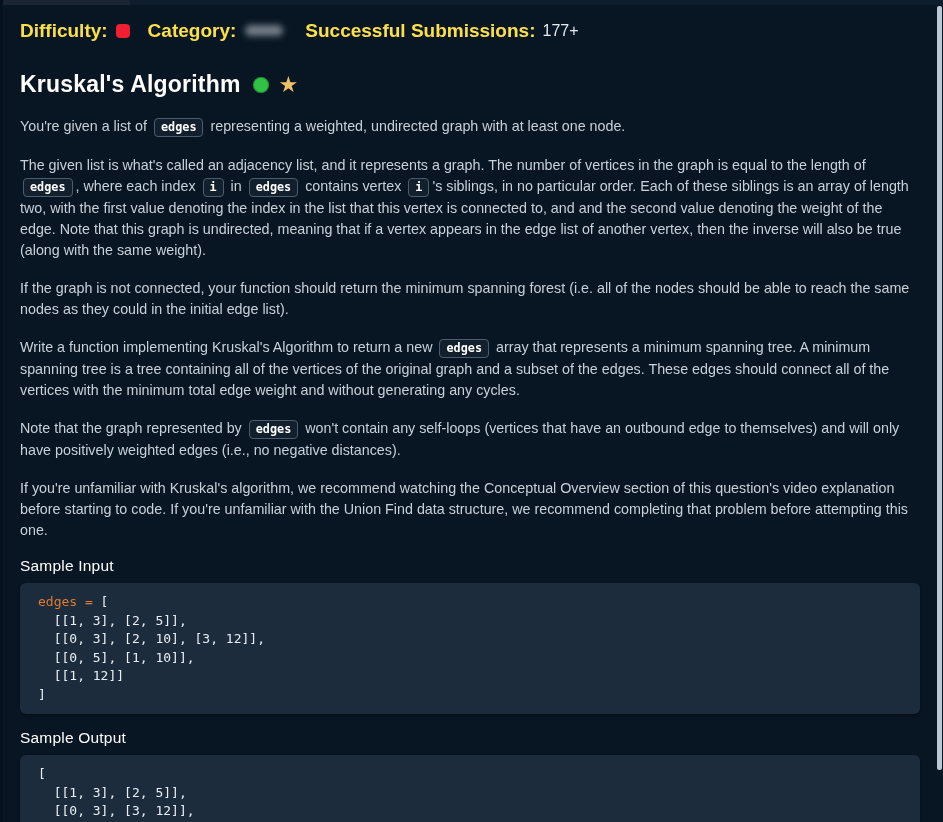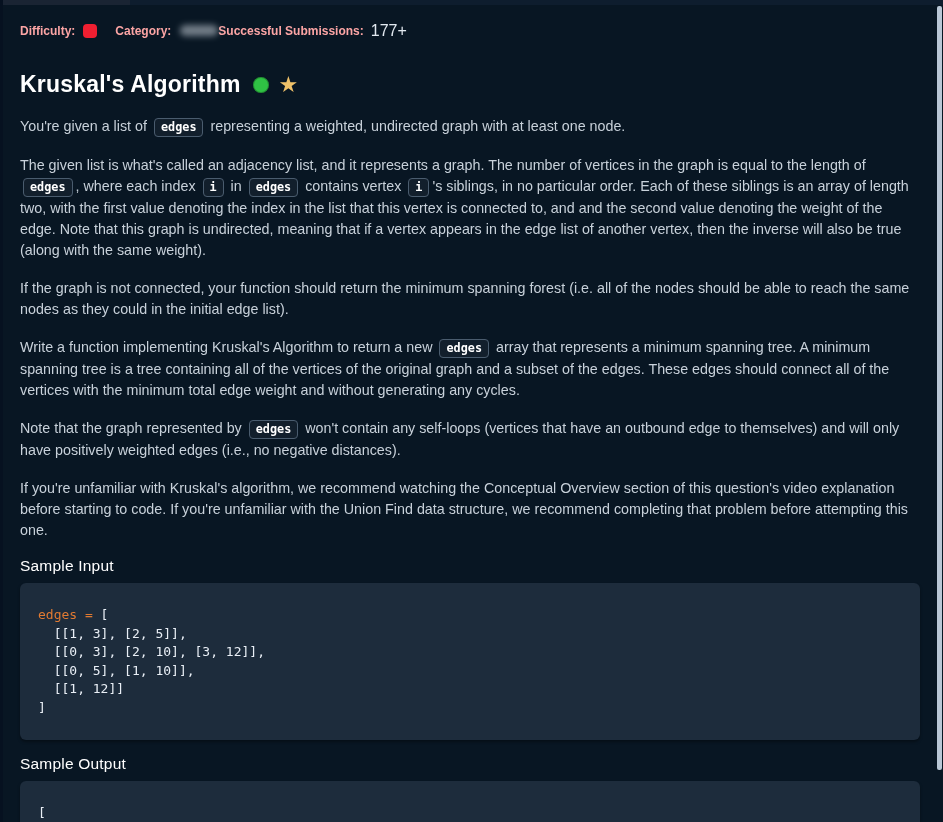--- a/index.html
+++ b/index.html
@@ -13,25 +13,25 @@
   }
   
   .top-edge { height: 5px; background: #0e1d2e; position: relative; }
   .top-edge-tab { width: 130px; height: 5px; background: #1a2433; }
   .left-edge { position: absolute; left: 0; top: 0; width: 3px; height: 100%; background: #061120; }
 
   .page { padding: 17px 23px 0 20px; }
 
   
   .meta-row { display: flex; align-items: center; height: 17px; }
-  .meta-label { color: #fca5a5; font-weight: bold; font-size: 12px; }
+  .meta-label { color: #fde047; font-weight: bold; font-size: 19px; }
   .difficulty-square { width: 14px; height: 14px; border-radius: 4px; margin-left: 8px; background: #f01f31; }
   .cat { margin-left: 18px; text-align: center; }
   .category-redacted { width: 38px; height: 11px; border-radius: 6px; background: #8d97a1; filter: blur(3px); opacity: .8; margin-left: 9px; }
-  .subs { }
+  .subs { margin-left: 22px; }
   .meta-value { color: #e2e9f0; font-size: 16px; margin-left: 7px; }
 
   
   .title-row { display: flex; align-items: center; margin-top: 32px; }
   h1 { margin: 0; font-size: 23px; font-weight: 600; color: #ffffff; letter-spacing: .2px; }
   .status-dot { width: 16px; height: 16px; border-radius: 50%; background: #2fc244; margin-left: 12px; box-shadow: inset 0 0 0 1px rgba(0,0,0,.25); }
   .star { font-size: 22px; line-height: 16px; color: #efc169; margin-left: 10px; }
 
   
   .description { margin-top: 18px; margin-bottom: 2px; }
@@ -40,21 +40,21 @@
     font-family: "DejaVu Sans Mono", monospace;
     font-size: 11.8px; font-weight: bold; color: #ffffff;
     background: #121f2c; border: 1px solid #4a5c6e; border-radius: 4px;
     padding: 1px 6px 2px; margin: 0 3px; white-space: nowrap;
   }
 
   
   h3 { margin: 15px 0 8px; font-size: 15.5px; font-weight: 400; color: #ffffff; letter-spacing: .2px; }
   pre.code-block {
     margin: 0; background: #1d2c3c; border-radius: 6px;
-    padding: 23px 18px; box-shadow: 0 2px 3px rgba(0,0,0,.35);
+    padding: 10px 18px; box-shadow: 0 2px 3px rgba(0,0,0,.35);
     font-family: "DejaVu Sans Mono", monospace;
     font-size: 13px; line-height: 18.5px; color: #e9eff6;
   }
   pre.code-block .line { white-space: pre; }
   .tok-var { color: var(--code-accent, #e07a32); }
   .tok-op  { color: var(--code-accent, #e07a32); }
   .tok-plain { color: #e9eff6; }
 
   
   .scrollbar-thumb { position: absolute; top: 6px; right: 1px; width: 5px; height: 764px; background: #b9c7d6; border-radius: 2px; }

